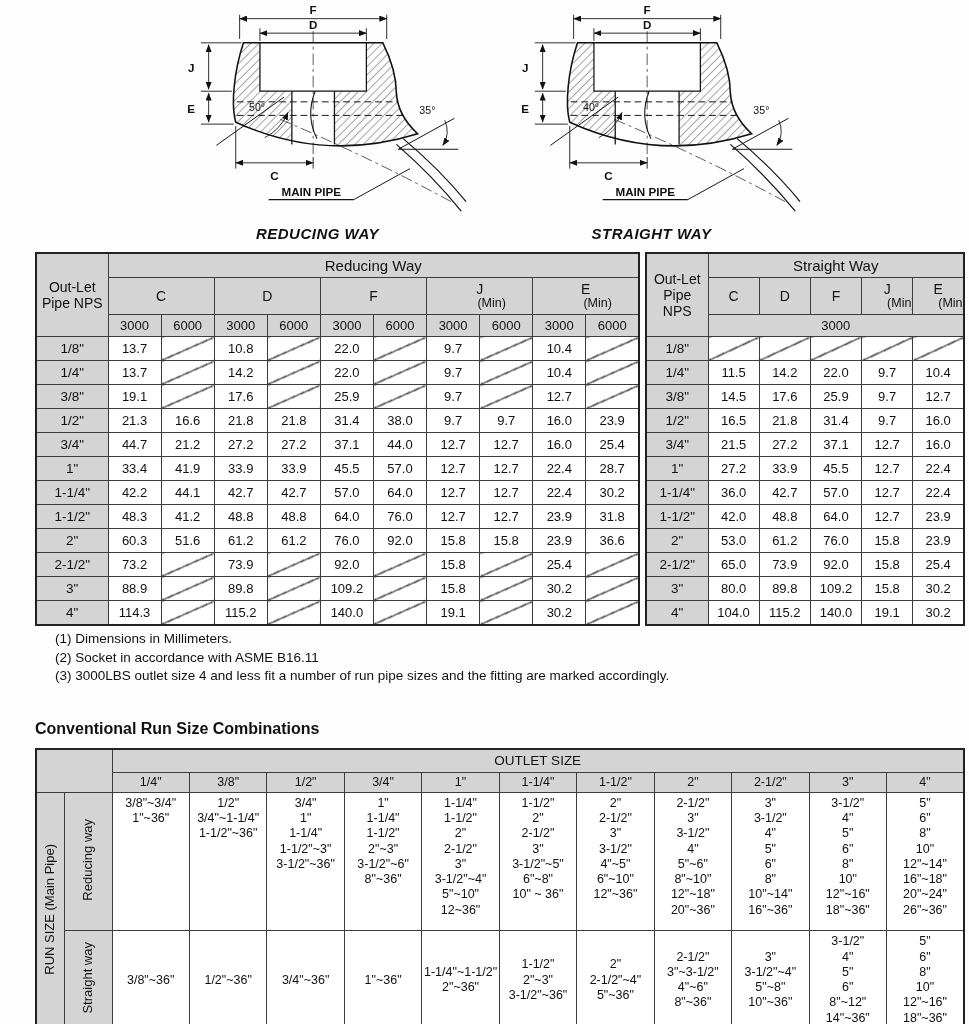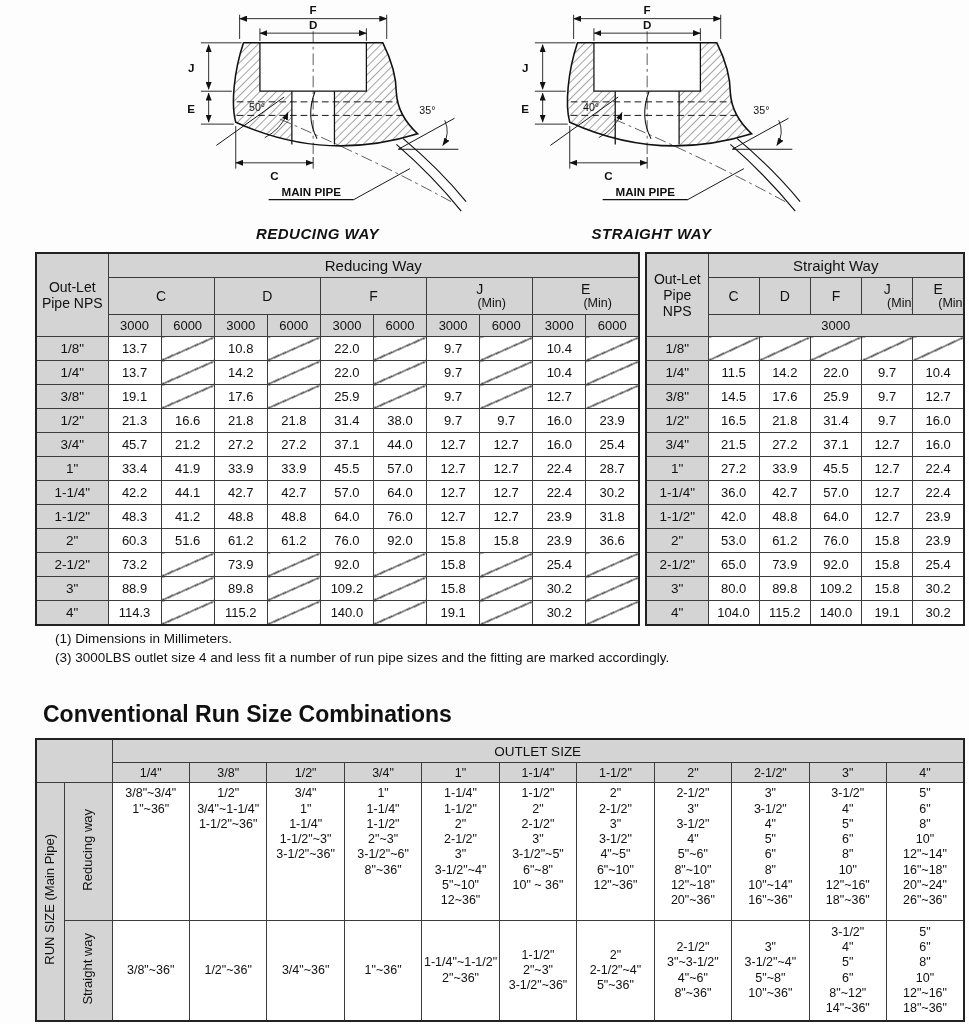--- a/index.html
+++ b/index.html
@@ -32,21 +32,21 @@
   .dimtable .classh{font-size:13px;height:21px;}
   .dimtable td{font-size:13px;height:23px;}
   .dimtable th.nps{font-size:13.5px;height:23px;}
   td.diag{background:
     linear-gradient(to bottom right,
       transparent calc(50% - 0.8px), #555 calc(50% - 0.8px),
       #555 calc(50% + 0.8px), transparent calc(50% + 0.8px));}
   
   .notes{padding-left:55px;margin-top:4px;font-size:13.5px;line-height:1.38;}
   
-  .combo-title{padding-left:35px;margin:34px 0 10px 8px;font-size:23px;font-weight:bold;}
+  .combo-title{padding-left:35px;margin:34px 0 10px 0;font-size:16px;font-weight:bold;}
   .combotable{border:2px solid #222;width:930px;margin-left:35px;}
   col.c-run{width:28px;} col.c-way{width:48px;}
   .combotable .outlet-h{font-size:13.5px;height:22px;}
   .combotable .size-h{font-size:12.5px;height:19px;}
   .combotable td{font-size:12.5px;line-height:1.22;background:#fff;}
   .combotable .empty-corner{background:#d4d4d4;}
   .vtext{writing-mode:vertical-rl;transform:rotate(180deg);display:inline-block;
          font-size:13px;line-height:1.1;text-align:center;}
   tr.way-0{height:138px;} tr.way-0 td{vertical-align:top;padding-top:3px;}
   tr.way-1{height:100px;} tr.way-1 td{vertical-align:middle;}
@@ -275,21 +275,21 @@
           <td>21.8</td>
           <td>31.4</td>
           <td>38.0</td>
           <td>9.7</td>
           <td>9.7</td>
           <td>16.0</td>
           <td>23.9</td>
         </tr>
         <tr>
           <th class="nps">3/4"</th>
-          <td>45.7</td>
+          <td>44.7</td>
           <td>21.2</td>
           <td>27.2</td>
           <td>27.2</td>
           <td>37.1</td>
           <td>44.0</td>
           <td>12.7</td>
           <td>12.7</td>
           <td>16.0</td>
           <td>25.4</td>
         </tr>
@@ -513,20 +513,21 @@
           <td>140.0</td>
           <td>19.1</td>
           <td>30.2</td>
         </tr>
       </tbody>
     </table>
 </div>
 
 <div class="notes">
   <div>(1) Dimensions in Millimeters.</div>
+  <div>(2) Socket in accordance with ASME B16.11</div>
   <div>(3) 3000LBS outlet size 4 and less fit a number of run pipe sizes and the fitting are marked accordingly.</div>
 </div>
 
 <h2 class="combo-title">Conventional Run Size Combinations</h2>
 
 <table id="tbl-combo" class="combotable">
   <colgroup>
       <col class="c-run">
       <col class="c-way">
       <col span="11">

